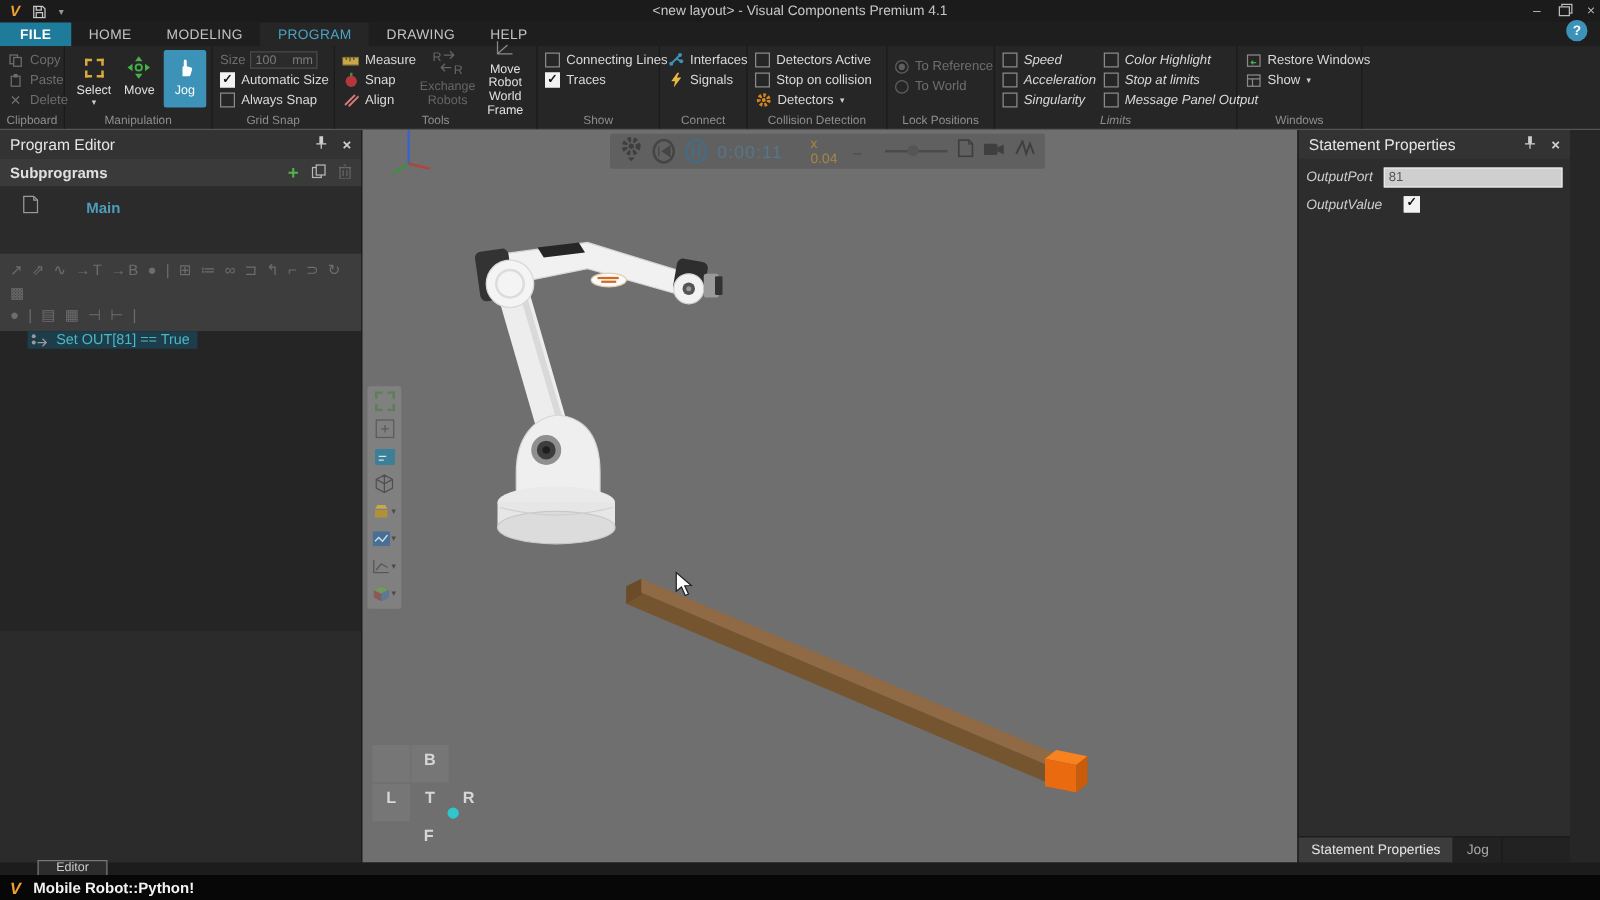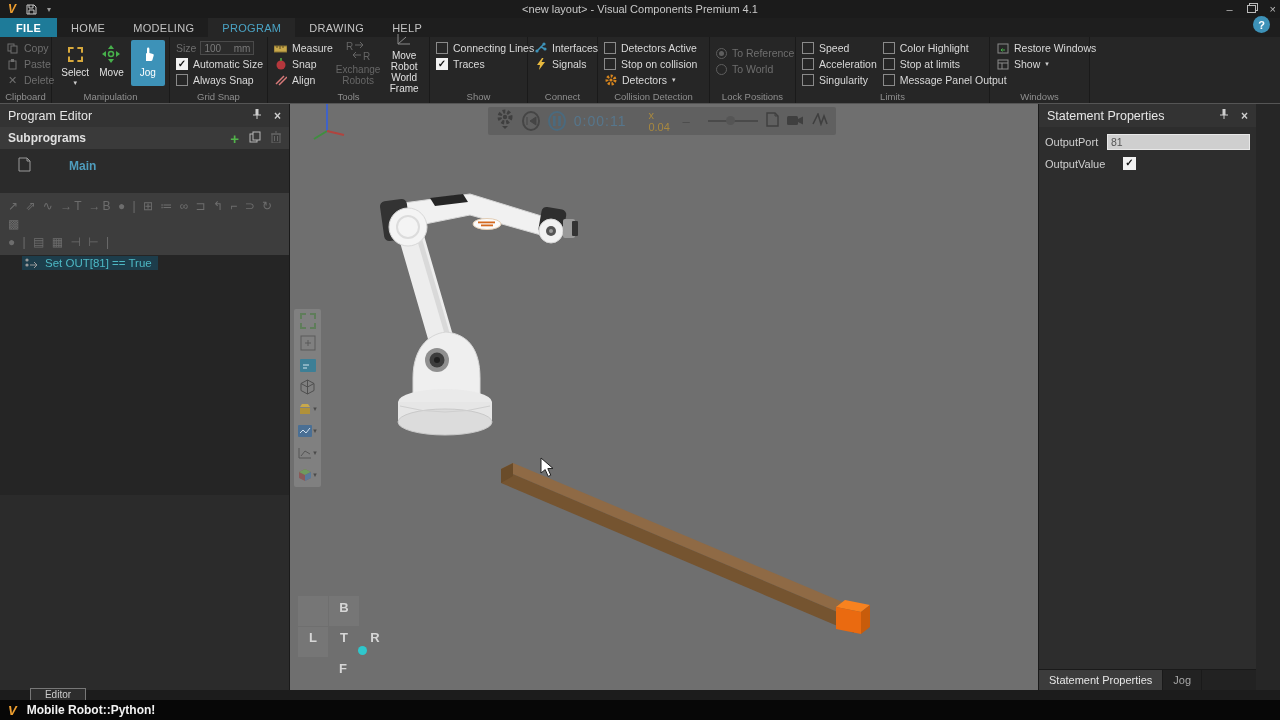--- a/index.html
+++ b/index.html
@@ -56,21 +56,21 @@
   
   #left-panel { position:absolute; left:0; top:104px; width:290px; height:586px; background:#2b2b2b; border-right:1px solid #1a1a1a; }
   .panel-header { height:23px; background:#333333; display:flex; align-items:center; padding:0 8px; color:#e6e6e6; font-size:12.5px; }
   .panel-header .sp { flex:1; }
   .ph-ic { color:#cfcfcf; font-size:12px; margin-left:12px; }
   #subprog-bar { height:22px; background:#3a3a3a; display:flex; align-items:center; padding:0 8px; color:#e0e0e0; font-size:12px; font-weight:bold; }
   #subprog-bar .sp { flex:1; }
   #plus-ic { color:#52b34a; font-size:15px; font-weight:bold; margin-right:10px; }
   #main-row { display:flex; align-items:center; gap:6px; padding:8px 0 0 18px; height:26px; }
   #main-label { color:#4f9dbd; font-size:12px; font-weight:bold;padding-left:32px; }
-  #pe-toolbar { margin-top:18px; background:#3d3d3d; padding:4px 8px; color:#6d6d6d; font-size:12px; letter-spacing:2px; line-height:18px; }
+  #pe-toolbar { margin-top:28px; background:#3d3d3d; padding:4px 8px; color:#6d6d6d; font-size:12px; letter-spacing:2px; line-height:18px; }
   #stmt-area { background:#252525; height:240px; padding-top:0; }
   #stmt-row { margin-left:22px; display:inline-flex; align-items:center; gap:5px; background:#1d3d4b; padding:1px 6px 1px 2px; }
   #stmt-row span { color:#4db8c4; font-size:11.5px; }
 
   #viewport { position:absolute; left:290px; top:104px; width:748px; height:586px; background:#6f6f6f; overflow:hidden; }
 
   #sim-bar { position:absolute; left:198px; top:3px; width:348px; height:28px; background:rgba(30,30,30,0.18);
     border-radius:2px; display:flex; align-items:center; padding:0 8px; gap:8px; }
   #sim-time { color:#56768c; font-size:14px; letter-spacing:1px; }
   #sim-speed { color:#a8883f; font-size:11px; margin-left:14px; }
@@ -85,21 +85,21 @@
 
   #axis-ind { position:absolute; left:15px; top:-4px; }
 
   #viewcube { position:absolute; left:0px; top:480px; width:110px; height:100px; color:#d6d6d6; font-size:13px; font-weight:bold; }
   .vc-letter { position:absolute; width:14px; text-align:center; }
   .vc-sq { position:absolute; width:30px; height:30px; background:rgba(255,255,255,0.05); }
   #vc-dot { position:absolute; left:68px; top:62px; width:9px; height:9px; border-radius:50%; background:#2fc7cc; }
 
   #right-panel { position:absolute; left:1038px; top:104px; width:218px; height:586px; background:#2d2d2d; border-left:1px solid #1a1a1a; }
   .prop-row { display:flex; align-items:center; padding:0 6px; margin-top:7px; }
-  .prop-label { width:78px; color:#cfcfcf; font-size:11px; }
+  .prop-label { width:78px; color:#cfcfcf; font-size:11px;font-style:italic; }
   #port-input { flex:1; height:16px; background:#cfcfcf; border:1px solid #e8e8e8; color:#555; font-size:10.5px; padding:0 3px;
     font-family:"Liberation Sans",sans-serif; }
   #bottom-tabs { position:absolute; left:0; bottom:0; width:100%; height:21px; background:#222; display:flex; border-top:1px solid #1a1a1a; }
   .btab { padding:0 10px; display:flex; align-items:center; font-size:11px; color:#a8a8a8; border-right:1px solid #1a1a1a; }
   .btab.active { background:#3c3c3c; color:#e6e6e6; }
 
   #bottom-strip { position:absolute; left:0; top:690px; width:1280px; height:10px; background:#1c1c1c; }
   #output-btn { position:absolute; left:30px; top:688px; width:56px; height:20px; background:#2d2d2d; border:1px solid #777;
     color:#ccc; font-size:10px; display:flex; align-items:flex-start; justify-content:center; z-index:1; }
   #statusbar { position:absolute; left:0; top:700px; width:1280px; height:20px; background:#070707; display:flex;
@@ -324,21 +324,21 @@
       <span class="radio sel"></span>
       <span>To Reference</span>
     </div>
     <div class="rrow dis">
       <span class="radio"></span>
       <span>To World</span>
     </div>
     <div class="rgroup-label">Lock Positions</div>
   </div>
 
-  <div class="rgroup" style="width:194px; display:flex; gap:6px;">
+  <div class="rgroup" style="width:194px; display:flex; gap:6px;font-style:italic;">
     <div style="display:flex; flex-direction:column;">
       <div class="rrow">
         <span class="cb"></span>
         <span>Speed</span>
       </div>
       <div class="rrow">
         <span class="cb"></span>
         <span>Acceleration</span>
       </div>
       <div class="rrow">

